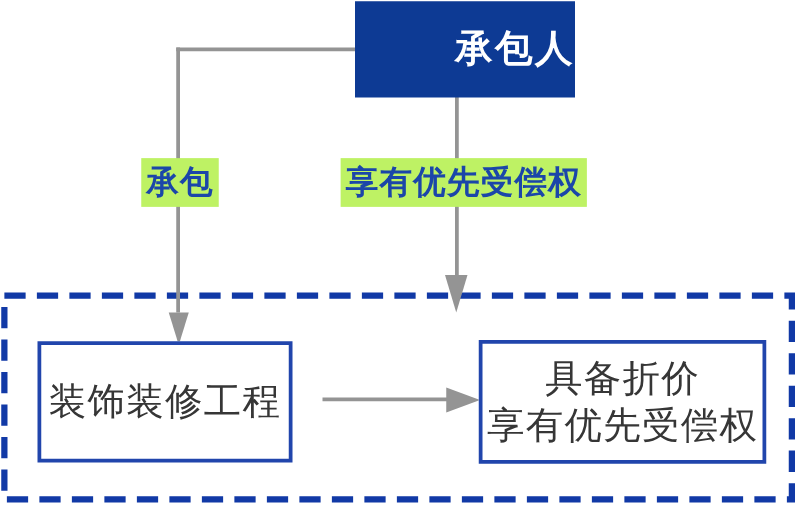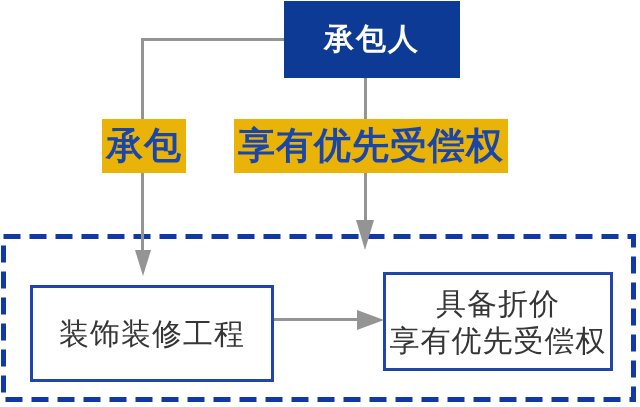--- a/index.html
+++ b/index.html
@@ -13,21 +13,21 @@
     background: #ffffff;
     overflow: hidden;
   }
 
   
   .header-node {
     position: absolute;
     left: 284px; top: 1px;
     width: 176px; height: 77px;
     background: #0d3a94;
-    display: flex; align-items: center; justify-content: center;
+    display: flex; align-items: center; justify-content: flex-end;
     color: #ffffff;
     font-size: 30px; font-weight: bold;
     letter-spacing: 2px;
     z-index: 3;
   }
 
   
   .line { position: absolute; background: #949494; z-index: 2; }
   .hline-top   { left: 141px; top: 38px;  width: 143px; height: 3px; }
   .vline-left  { left: 141px; top: 38px;  width: 3px;   height: 212px; }
@@ -52,23 +52,23 @@
     left: 357px; top: 310px;
     border-top: 10px solid transparent;
     border-bottom: 10px solid transparent;
     border-left: 27px solid #949494;
   }
 
   
   .edge-label {
     position: absolute;
     transform: translate(-50%, -50%);
-    background: #eab308;
+    background: #bef264;
     color: #1b46a9;
-    font-size: 37px; font-weight: bold;
+    font-size: 26px; font-weight: bold;
     white-space: nowrap;
     padding: 2px 4px;
     z-index: 4;
     letter-spacing: 1px;
   }
   .edge-label-left  { left: 144px; top: 146px; }
   .edge-label-right { left: 371px; top: 146px; text-align: right; }
 
   
   .group-svg { position: absolute; left: 0; top: 233px; z-index: 1; }
@@ -80,21 +80,21 @@
     border: 3px solid #2145ac;
     display: flex; flex-direction: column;
     align-items: center; justify-content: center;
     color: #363636;
     font-size: 30px;
     text-align: center;
     line-height: 37px;
     z-index: 3;
     letter-spacing: 1px;
   }
-  .inner-node-left  { left: 30px;  top: 285px; width: 244px; height: 97px; }
+  .inner-node-left  { left: 30px;  top: 273px; width: 204px; height: 97px; }
   .inner-node-right { left: 383px; top: 272px; width: 230px; height: 99px; }
 </style>
 </head>
 <body>
 
 <div class="canvas">
 
   <div class="header-node">
     <span>承包人</span>
   </div>

